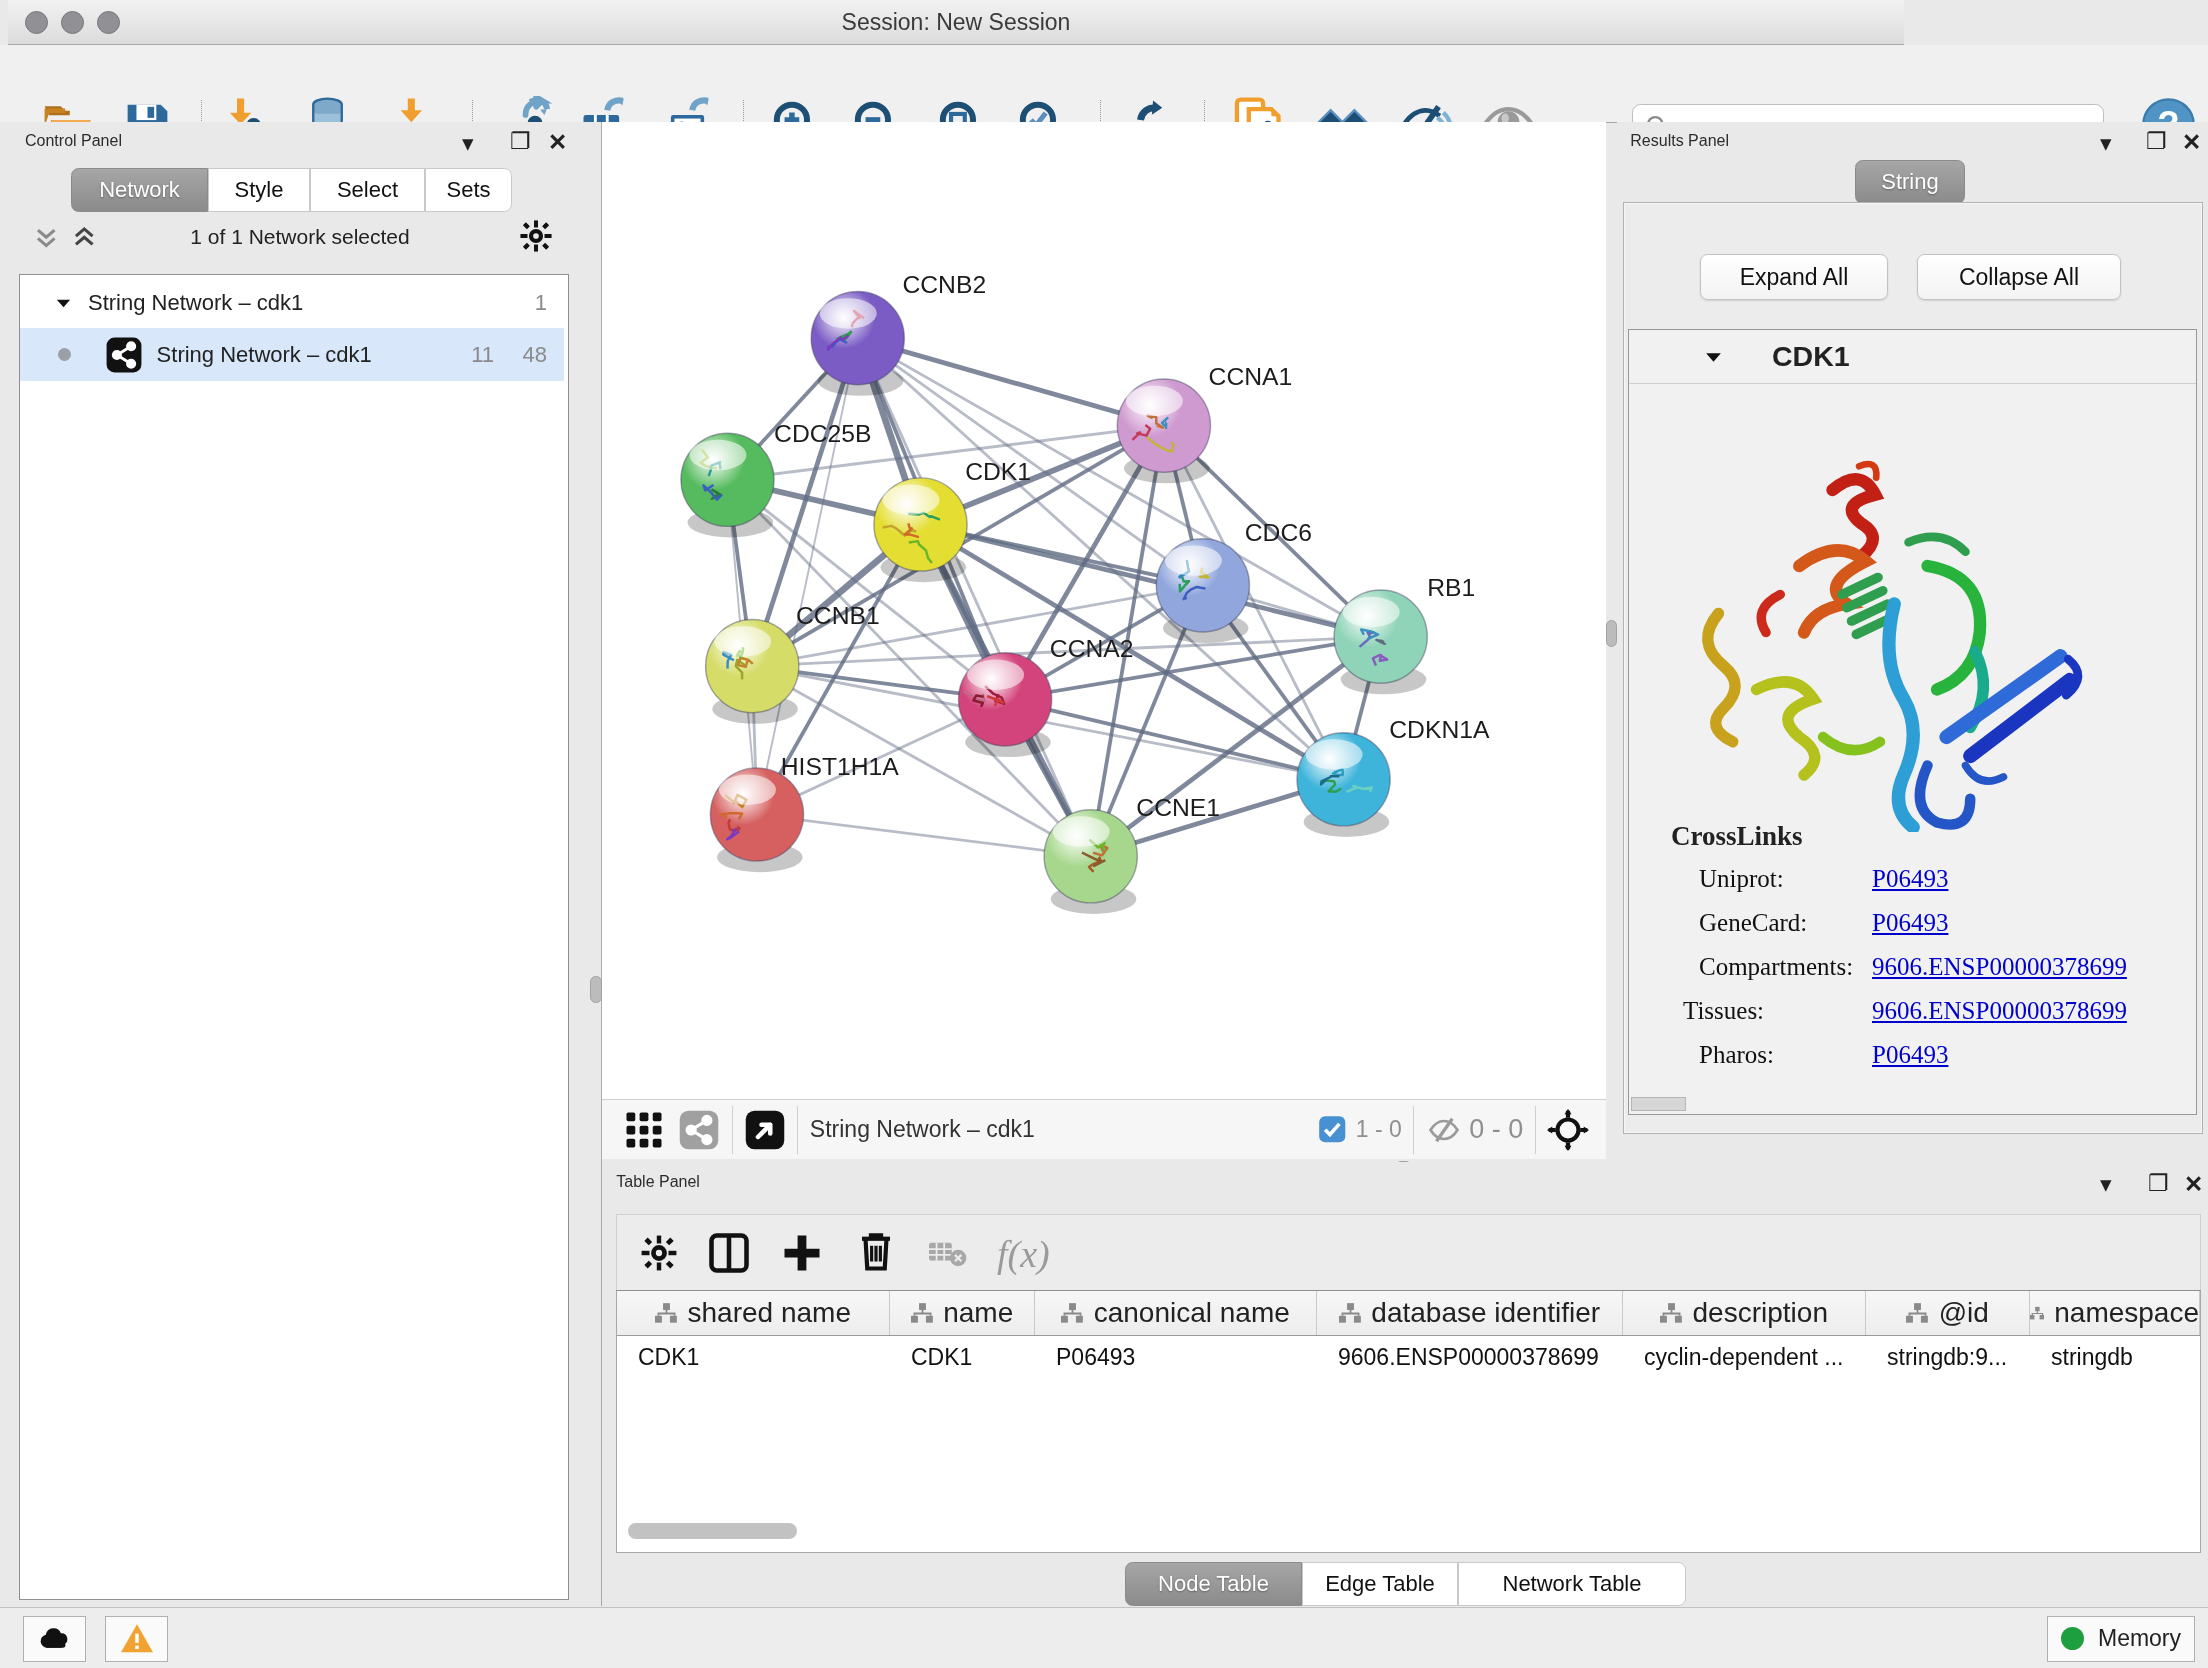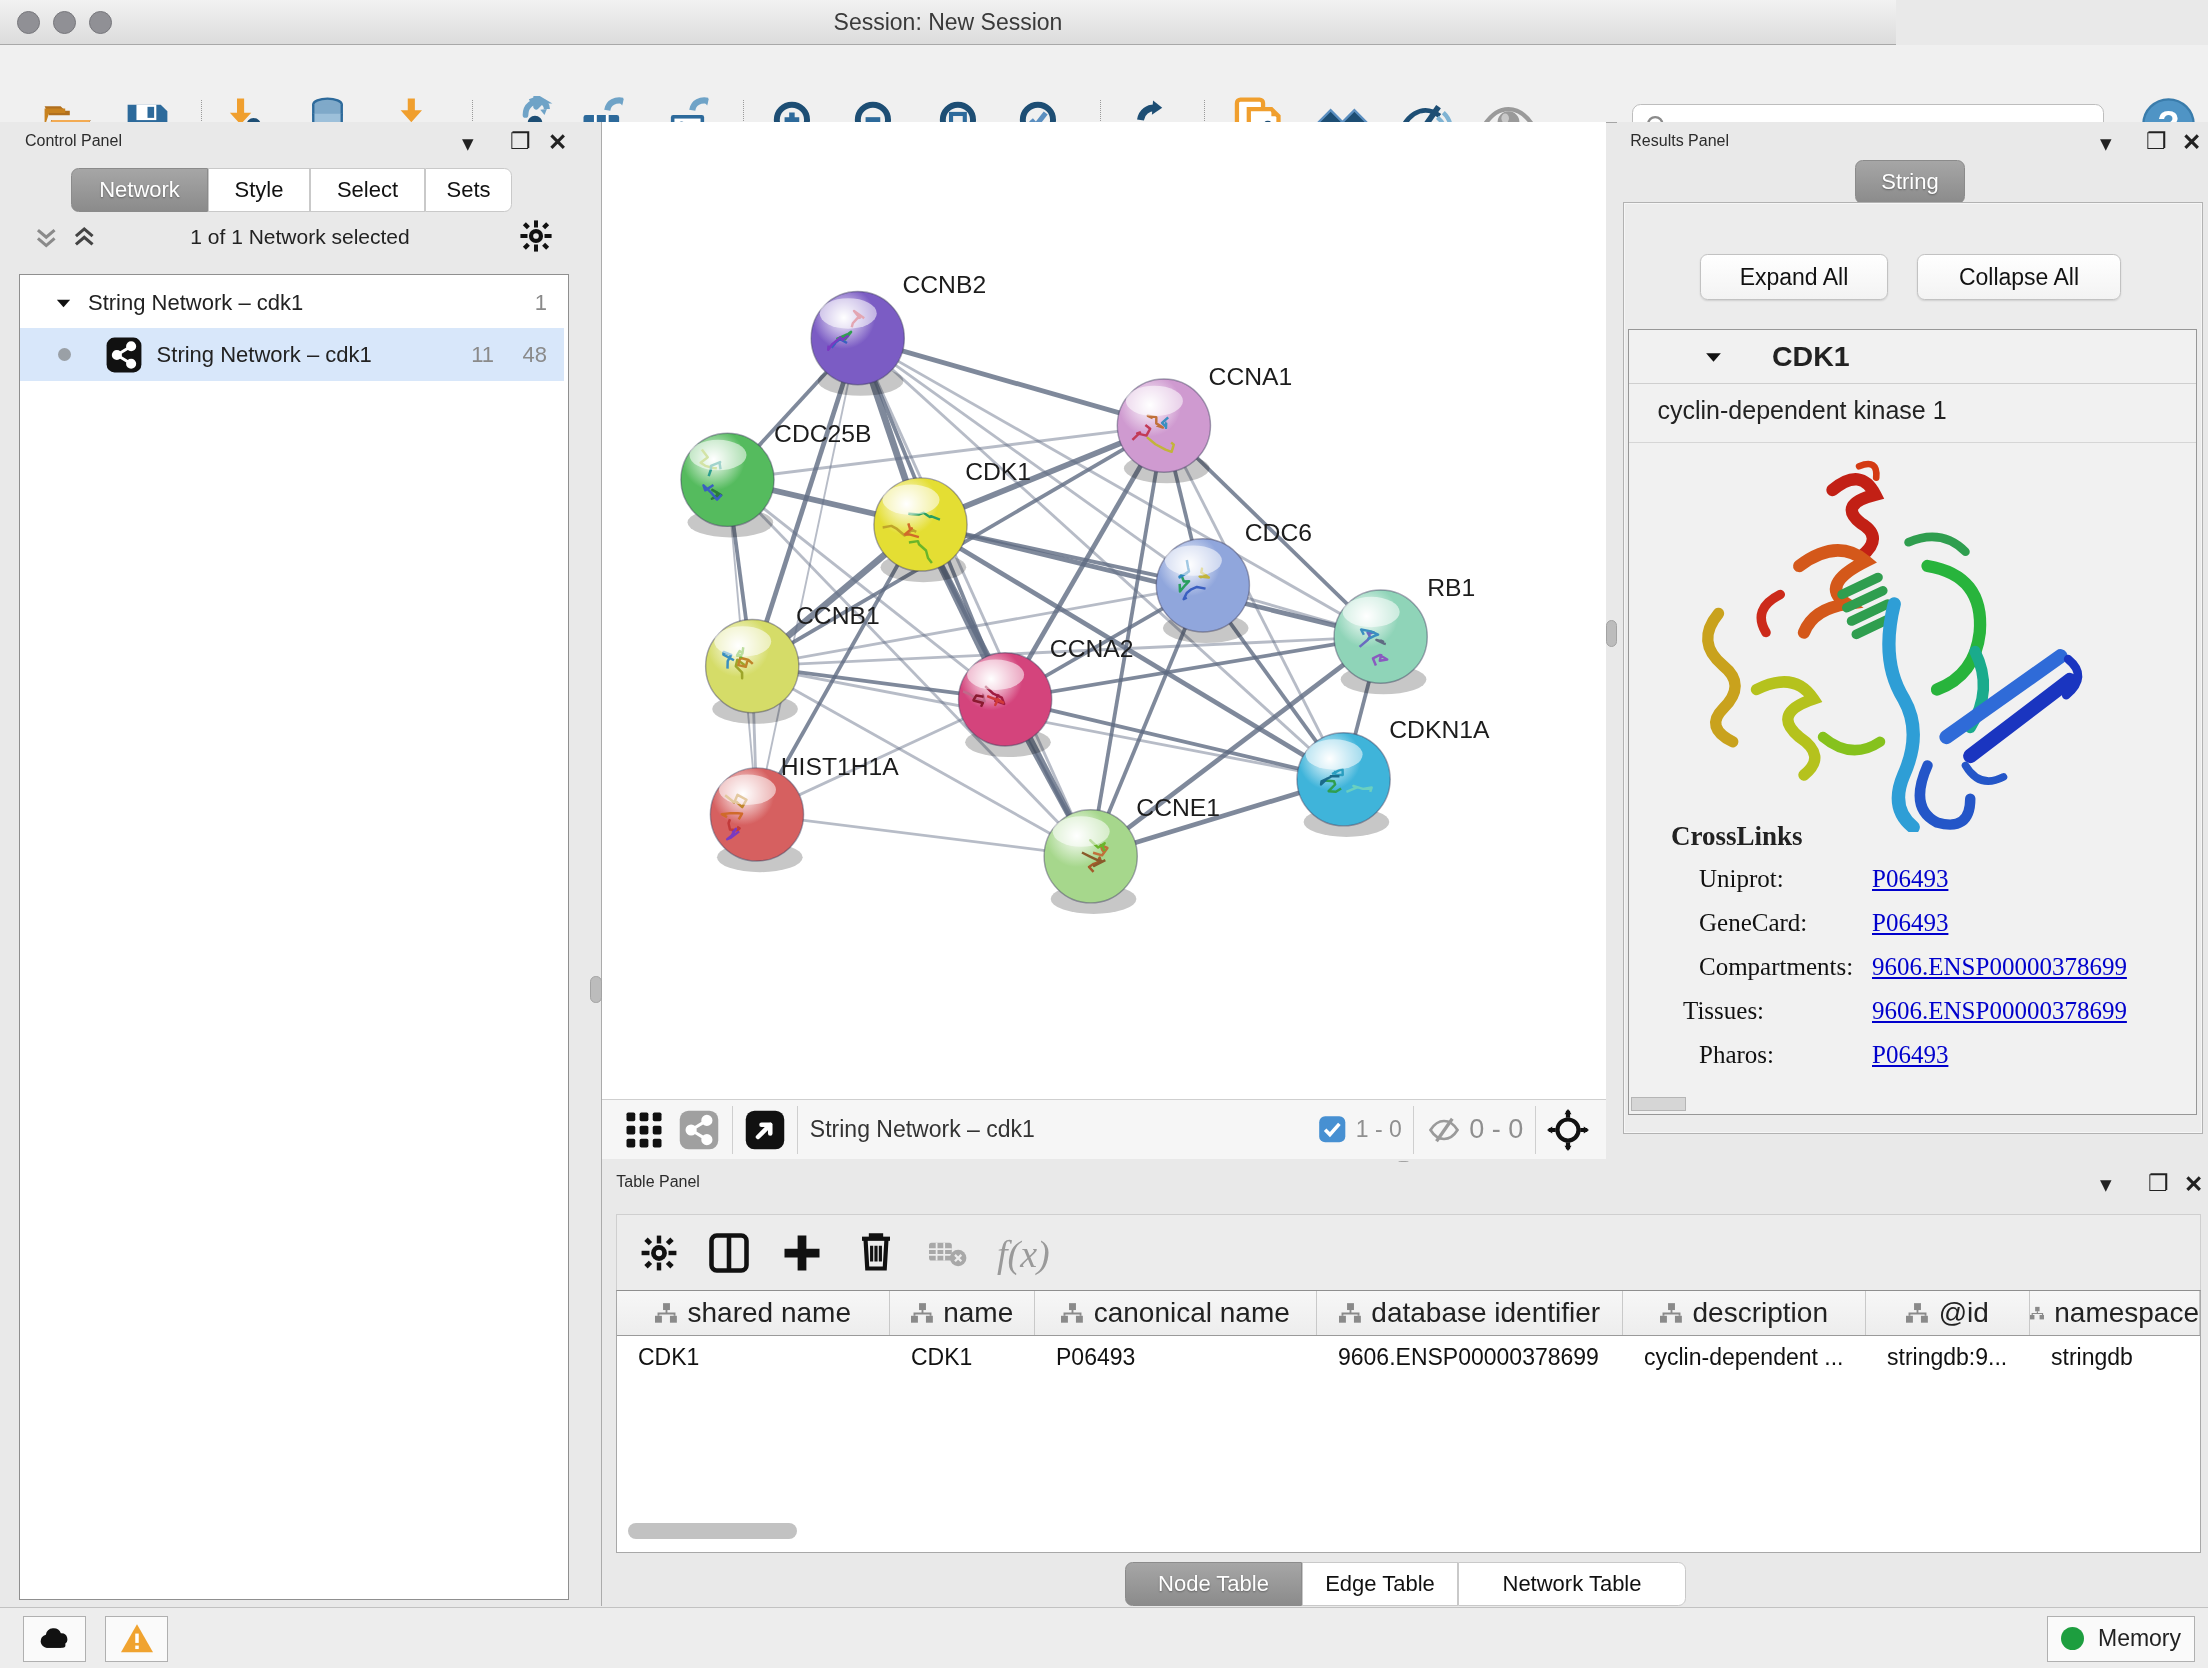--- a/index.html
+++ b/index.html
@@ -1,21 +1,21 @@
 <!DOCTYPE html>
 <html style="font-size:15px"><head>
 <meta charset="utf-8">
 <style>
   html,body{margin:0;padding:0;}
   body{width:2208px;height:1668px;position:relative;overflow:hidden;
        font-family:"Liberation Sans",sans-serif;background:#e9e9e9;color:#222;
        -webkit-font-smoothing:antialiased;}
   .abs{position:absolute;}
   
-  .titlebar{left:0;top:0;width:1896px;height:44px;
+  .titlebar{left:8px;top:0;width:1896px;height:44px;
     background:linear-gradient(#f2f2f2,#dcdcdc);border-bottom:1px solid #a8a8a8;}
   .tl{width:21px;height:21px;border-radius:50%;background:#909095;border:1px solid #77777c;top:10.5px;}
   .title-text{width:100%;text-align:center;top:8.6px;font-size:23px;color:#3a3a3a;}
   
   .toolbar{left:0;top:45px;width:2208px;height:77px;background:#f0f0f0;border-bottom:1px solid #a5a5a5;}
   .tbi{position:absolute;top:49px;width:61px;height:61px;margin-left:-30px;display:flex;
        align-items:center;justify-content:center;cursor:pointer;}
   .tbdiv{position:absolute;top:55px;width:0;height:49px;border-left:1.9px dotted #9a9a9a;}
   .searchbox{position:absolute;left:1632px;top:59px;width:472px;height:44px;background:#fff;
      border:1px solid #bdbdbd;border-radius:8.6px;display:flex;align-items:center;padding-left:11.4px;box-sizing:border-box;}
@@ -629,23 +629,20 @@
 </div>
 <div class="abs card">
   <div class="abs" style="left:0;top:0;width:567px;height:53px;border-bottom:1px solid #cfcfcf;">
     <span class="abs" style="left:74px;top:17px;">
         <svg width="21" height="21" viewBox="0 0 20 20">
           <path d="M3 6l7 8 7-8z" fill="#111"></path>
         </svg>
       </span>
     <span class="abs" style="left:143px;top:9.5px;font-size:28.5px;font-weight:bold;">CDK1</span>
   </div>
-  <div class="abs" style="left:0;top:53px;width:567px;height:59px;border-bottom:1px solid #d6d6d6;">
-    <span class="abs" style="left:28.5px;top:13.3px;font-size:25px;">cyclin-dependent kinase 1</span>
-  </div>
   <svg class="abs" style="left:61px;top:122px;" width="418" height="380" viewBox="0 0 440 400">
     <g fill="none" stroke-linecap="round">
       <path d="M150 40 q30 -25 45 5 q-40 10 -15 30 q25 15 0 35" stroke="#c22015" stroke-width="13"></path>
       <path d="M178 15 q20 -8 18 12" stroke="#d43a12" stroke-width="7"></path>
       <path d="M115 120 q40 -30 70 -5 q-50 25 -20 45 q-35 5 -45 30" stroke="#d4581a" stroke-width="13"></path>
       <path d="M95 150 q-30 15 -15 40" stroke="#cc2a1a" stroke-width="10"></path>
       <path d="M30 170 q-25 30 5 55 q25 20 0 45 q-20 20 10 35" stroke="#c9a21d" stroke-width="12"></path>
       <path d="M70 250 q40 -20 60 10 q-45 15 -15 40 q30 20 5 40" stroke="#b5c21d" stroke-width="12"></path>
       <path d="M140 300 q30 25 60 5" stroke="#86c21d" stroke-width="11"></path>
       <path d="M160 150 l38 -18 m-33 32 l38 -18 m-33 32 l38 -18 m-33 32 l38 -18" stroke="#2f9e4f" stroke-width="10"></path>

